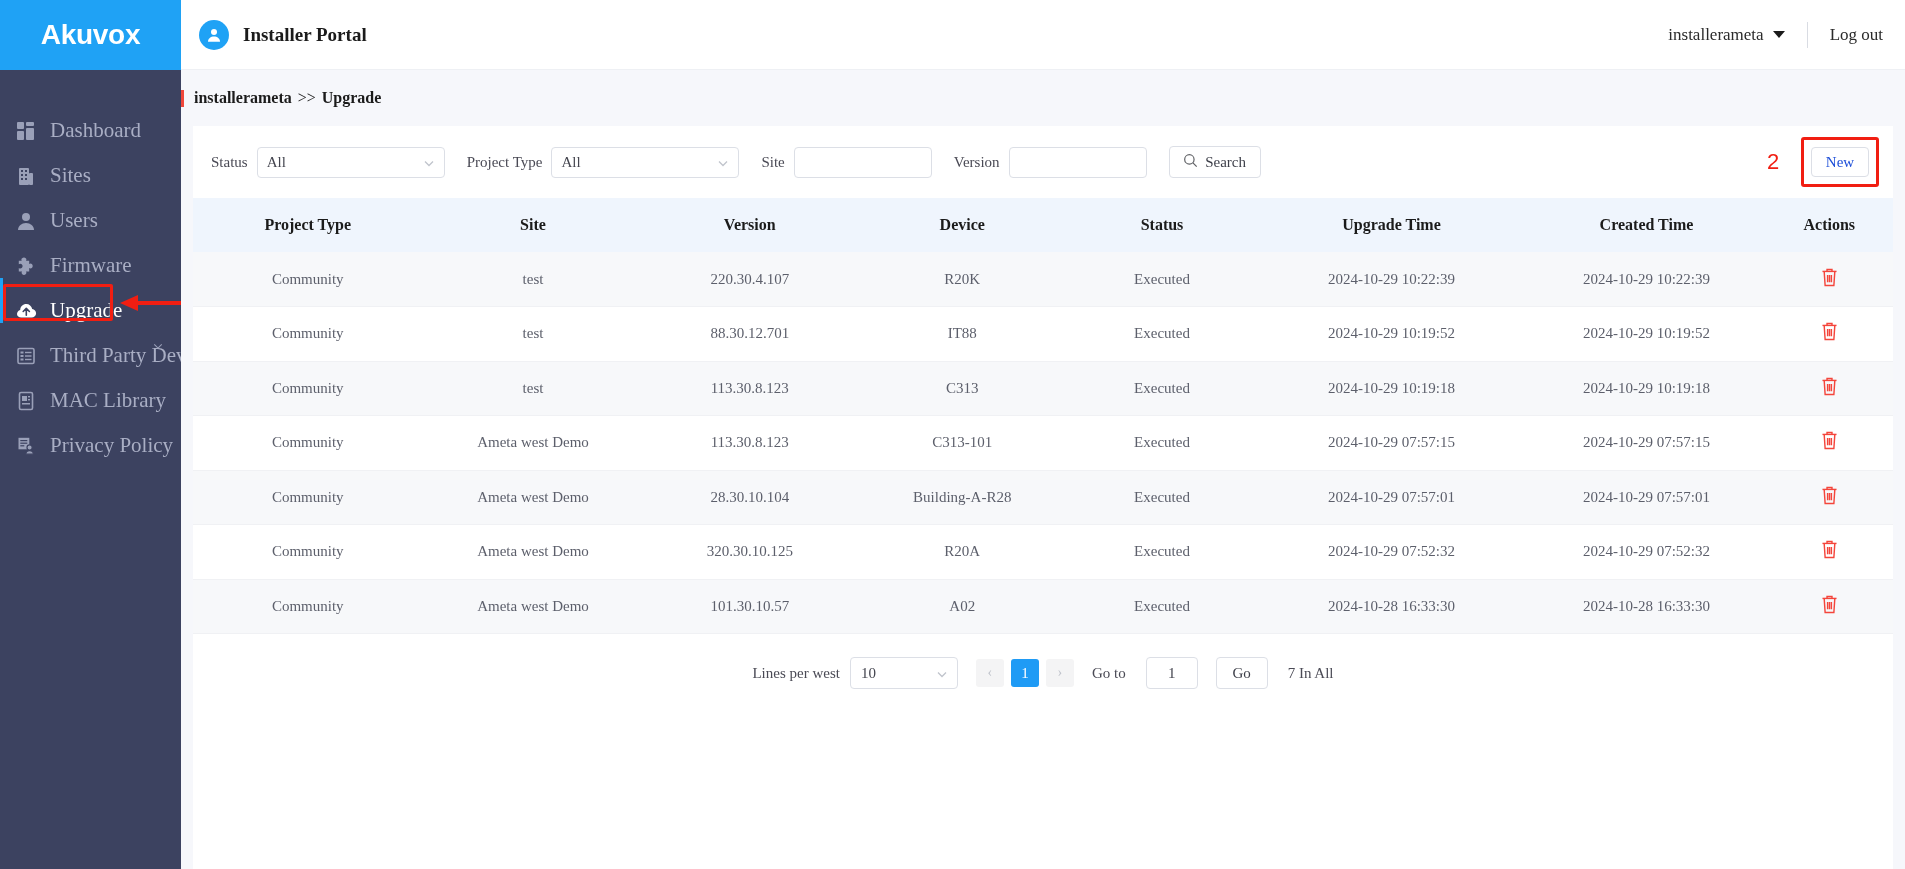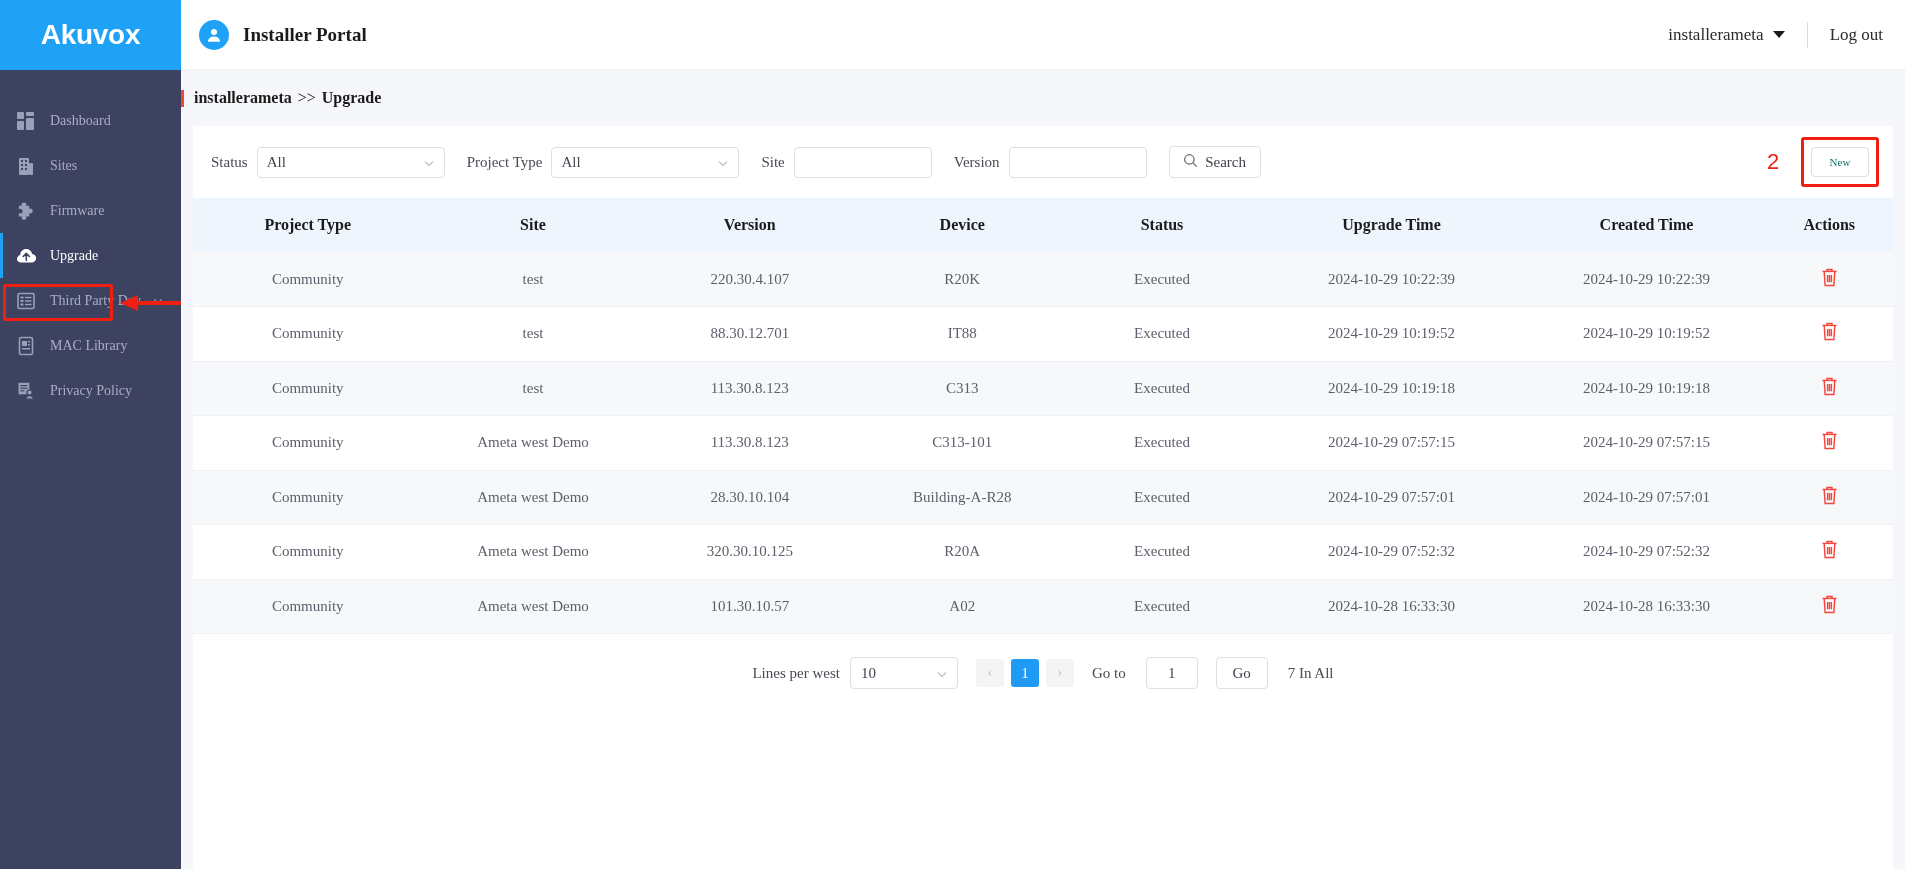--- a/index.html
+++ b/index.html
@@ -23,22 +23,22 @@
     display: flex; align-items: center; justify-content: center;
   }
   .logo-text {
     color: #ffffff; font-size: 28px; font-weight: bold;
     letter-spacing: -0.3px;
     font-family: "Liberation Sans", sans-serif;
     text-align: center;
   }
   .nav { padding-top: 28px; }
   .nav-item {
-    height: 45px; display: flex; align-items: center;
-    padding-left: 14px; color: #a9aec4; font-size: 14px;
+    height: 45px; display: flex; align-items: flex-end;
+    padding-left: 14px; color: #a9aec4; font-size: 21px;
     position: relative; cursor: pointer;
   }
   .nav-item .ico {
     width: 24px; height: 24px; margin-right: 12px;
     display: inline-flex; align-items: center; justify-content: center;
     flex: 0 0 24px;
   }
   .nav-item .ico svg { display: block; }
   .nav-label { white-space: nowrap; }
   .nav-item.active { color: #ffffff; }
@@ -156,21 +156,21 @@
     padding: 0 13px;
     text-align: center;
   }
   .new-wrap {
     margin-left: auto; display: flex; align-items: center; position: relative;
   }
   .new-btn {
     width: 58px; height: 30px; border: 1px solid #dcdfe6;
     border-radius: 4px; background: #fff;
     display: flex; align-items: center; justify-content: center;
-    font-size: 11px; color: #0f766e; cursor: pointer;
+    font-size: 15px; color: #1d4ed8; cursor: pointer;
   }
   .new-hl {
     position: absolute; border: 3px solid #f11e12; border-radius: 3px;
     left: -10px; top: -10px; width: 78px; height: 50px;
     pointer-events: none;
   }
   .new-num {
     position: absolute; left: -44px; top: 2px;
     color: #f11e12; font-size: 22px;
     font-family: "Liberation Sans", sans-serif;
@@ -259,20 +259,29 @@
               <rect x="13" y="7" width="4" height="12" rx="1"></rect>
               <rect x="5" y="4" width="2" height="2" fill="#3c4260"></rect>
               <rect x="9" y="4" width="2" height="2" fill="#3c4260"></rect>
               <rect x="5" y="8" width="2" height="2" fill="#3c4260"></rect>
               <rect x="9" y="8" width="2" height="2" fill="#3c4260"></rect>
               <rect x="5" y="12" width="2" height="2" fill="#3c4260"></rect>
               <rect x="9" y="12" width="2" height="2" fill="#3c4260"></rect>
             </svg>
           </span>
           <span class="nav-label">Sites</span>
+        </div>
+        <div class="nav-item">
+          <span class="ico">
+            <svg width="20" height="20" viewBox="0 0 20 20" fill="#9aa0b8">
+              <circle cx="10" cy="6" r="4"></circle>
+              <path d="M2 19c0-4.1 3.6-7 8-7s8 2.9 8 7z"></path>
+            </svg>
+          </span>
+          <span class="nav-label">Users</span>
         </div>
         <div class="nav-item">
           <span class="ico">
             <svg width="21" height="20" viewBox="0 0 21 20" fill="#9aa0b8">
               <path d="M8 1.5c1.4 0 2.4 1 2.4 2.1 0 .5-.2.9-.4 1.2h3.2v3.3c.3-.3.8-.5 1.3-.5 1.2 0 2.2 1.1 2.2 2.5s-1 2.5-2.2 2.5c-.5 0-1-.2-1.3-.5v3.4H9.9c.3.3.5.8.5 1.3 0 1.2-1.1 2.2-2.4 2.2s-2.4-1-2.4-2.2c0-.5.2-1 .5-1.3H2.8v-3.6c.4.4.9.6 1.5.6 1.3 0 2.3-1.1 2.3-2.4S5.6 7.7 4.3 7.7c-.6 0-1.1.2-1.5.6V4.8h3c-.3-.3-.4-.7-.4-1.2C5.4 2.5 6.5 1.5 8 1.5z"></path>
             </svg>
           </span>
           <span class="nav-label">Firmware</span>
         </div>
         <div class="nav-item active">

